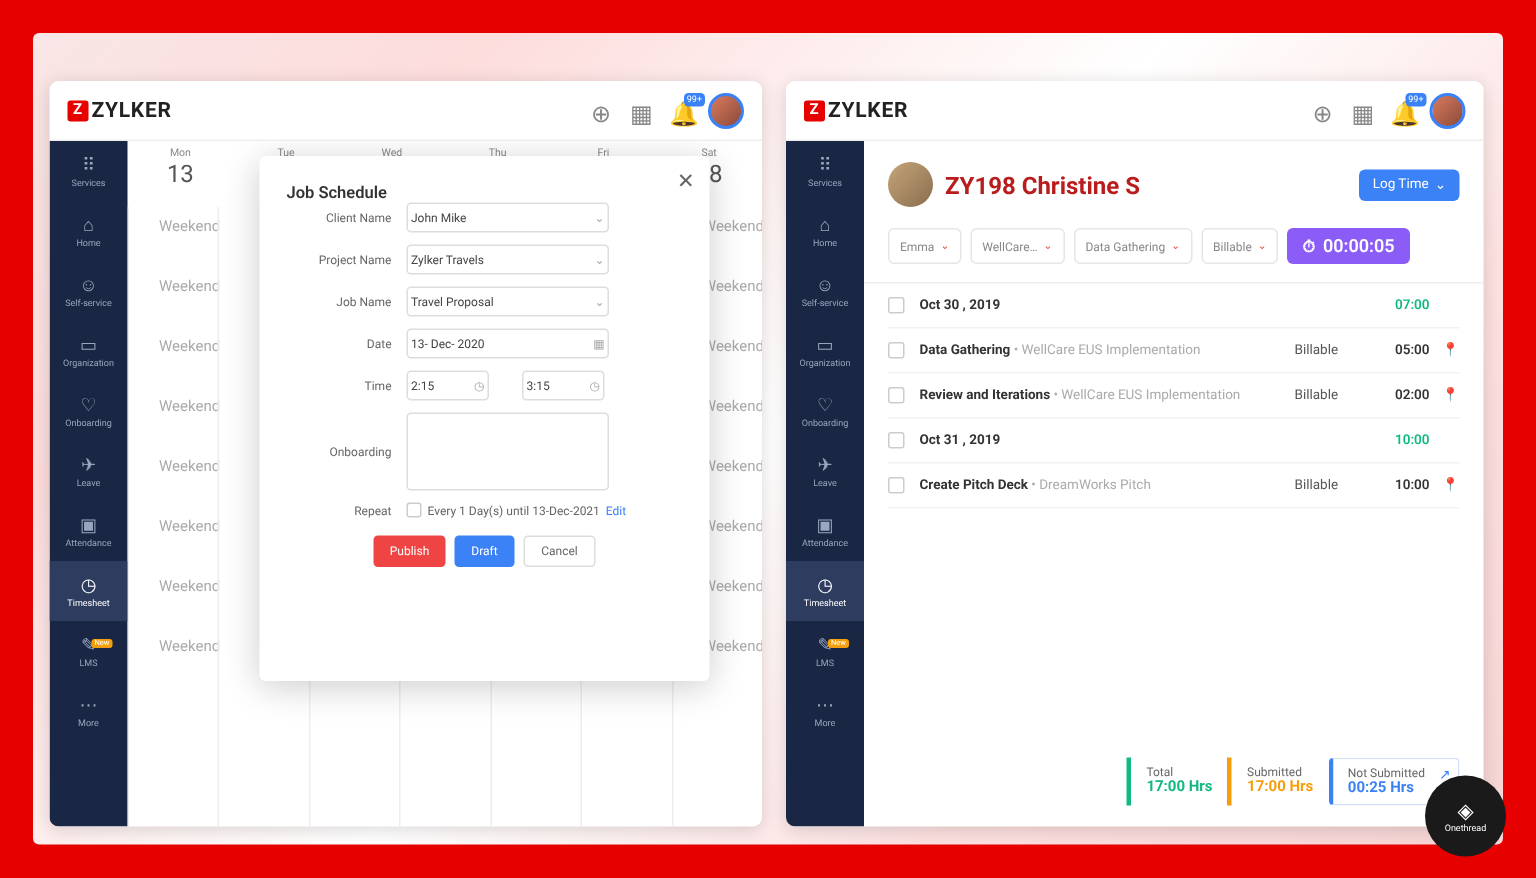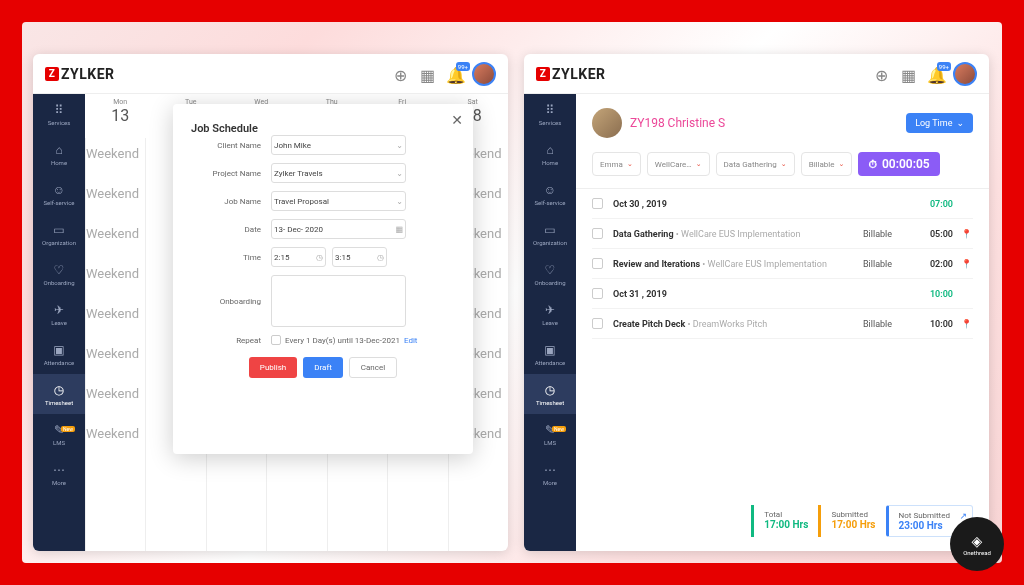--- a/index.html
+++ b/index.html
@@ -23,50 +23,50 @@
   .sbitem .sbicon{width:14px;height:14px;display:flex;align-items:center;justify-content:center;font-size:12px}
   .sbitem .badge{position:absolute;font-size:5px;background:#f59e0b;color:#fff;padding:0 2px;border-radius:2px;margin-left:18px;margin-top:-10px}
   .main{flex:1;position:relative;overflow:hidden}
   
   .calhdr{display:flex;height:44px}
   .calday{flex:1;text-align:center;padding:4px 0}
   .calday .dow{font-size:7px;color:#888}
   .calday .num{font-size:16px;color:#555;font-weight:400}
   .calgrid{display:flex;height:calc(100% - 44px)}
   .calcol{flex:1;border-left:1px solid #eee;position:relative}
-  .wknd{position:absolute;left:0;font-size:13px;color:#aaa;width:44px}
+  .wknd{position:absolute;left:20px;font-size:10px;color:#aaa;width:44px}
   .wknd.r1{top:8px}.wknd.r2{top:48px}.wknd.r3{top:88px}.wknd.r4{top:128px}.wknd.r5{top:168px}.wknd.r6{top:208px}.wknd.r7{top:248px}.wknd.r8{top:288px}
   .calcol.tue-col{background:linear-gradient(to bottom,rgba(219,234,254,.5) 0%,transparent 100px)}
   .uae{background:#e8e3ff;border-left:3px solid #a78bfa;font-size:6px;color:#555;padding:2px 3px;margin:1px 2px;height:28px}
   .uae .t2{color:#aaa;font-size:5px}
   
   .modal{position:absolute;left:88px;top:10px;width:300px;height:350px;background:#fff;box-shadow:0 4px 24px rgba(0,0,0,.2);border-radius:4px;padding:18px}
   .modal-close{position:absolute;right:10px;top:8px;font-size:14px;color:#666;cursor:pointer}
   .mtitle{font-size:11px;font-weight:600;color:#333;}
   .mrow{display:flex;align-items:center;margin-bottom:8px}
   .mlbl{width:80px;font-size:8px;color:#666;text-align:right;padding-right:10px}
   .minp{flex:1}
   .msel{width:135px;height:20px;border:1px solid #ddd;border-radius:3px;font-size:8px;padding:0 2px;display:flex;align-items:center;justify-content:space-between;color:#444}
   .msel .chev{color:#aaa;font-size:8px}
-  .mtime{display:flex;gap:6px}
+  .mtime{display:flex;gap:22px}
   .mtime .msel{width:55px}
   .mdesc{width:135px;height:52px;border:1px solid #ddd;border-radius:3px}
   .mrepeat{display:flex;align-items:center;gap:4px;font-size:8px;color:#666}
   .mcb{width:10px;height:10px;border:1px solid #ccc;border-radius:2px}
   .mrepeat .edit{color:#3b82f6}
   .mbtns{display:flex;gap:6px;justify-content:center;margin-top:12px}
   .mbtn{padding:5px 11px;font-size:8px;border-radius:3px;border:none;cursor:pointer}
   .mbtn.pub{background:#ef4444;color:#fff}
   .mbtn.draft{background:#3b82f6;color:#fff}
   .mbtn.cancel{background:#fff;color:#666;border:1px solid #ddd}
   
   .rtop{display:flex;align-items:center;justify-content:space-between;padding:14px 16px}
   .user{display:flex;align-items:center;gap:8px}
   .uavatar{width:30px;height:30px;border-radius:50%;background:linear-gradient(135deg,#c4a579,#8a6d4f)}
-  .uname{font-size:12px;font-weight:400;color:#ec4899}
+  .uname{font-size:16px;font-weight:700;color:#b91c1c}
   .logtime{background:#3b82f6;color:#fff;font-size:9px;padding:5px 9px;border-radius:4px;border:none;display:flex;align-items:center;gap:4px}
   .filters{display:flex;gap:6px;padding:0 16px 12px;border-bottom:1px solid #eee}
   .fsel{border:1px solid #e5e5e5;border-radius:4px;padding:5px 7px;font-size:8px;color:#888;display:flex;align-items:center;gap:4px}
   .fsel .chev{color:#e74c3c;font-size:7px}
   .timer{background:#8b5cf6;color:#fff;border-radius:4px;padding:5px 10px;font-size:12px;font-weight:600;display:flex;align-items:center;gap:5px}
   .timer:before{content:"⏱";font-size:11px}
   .entries{padding:0 16px}
   .erow{display:flex;align-items:center;padding:9px 0;border-bottom:1px solid #f2f2f2;font-size:9px}
   .erow .ecb{width:11px;height:11px;border:1px solid #ccc;border-radius:2px;margin-right:10px}
   .erow .etxt{flex:1;color:#333}
@@ -441,21 +441,21 @@
         <div class="sbox total">
             <div class="slbl">Total</div>
             <div class="sval">17:00 Hrs</div>
           </div>
         <div class="sbox sub">
             <div class="slbl">Submitted</div>
             <div class="sval">17:00 Hrs</div>
           </div>
         <div class="sbox nsub" style="position:relative;padding-right:22px">
             <div class="slbl">Not Submitted</div>
-            <div class="sval">23:00 Hrs</div>
+            <div class="sval">00:25 Hrs</div>
             <span class="exp">↗</span>
           </div>
       </div>
     </div>
   </div>
 </div>
 
 <div class="onethread">
   <span class="cube">◈</span>
   <span class="lbl">Onethread</span>

